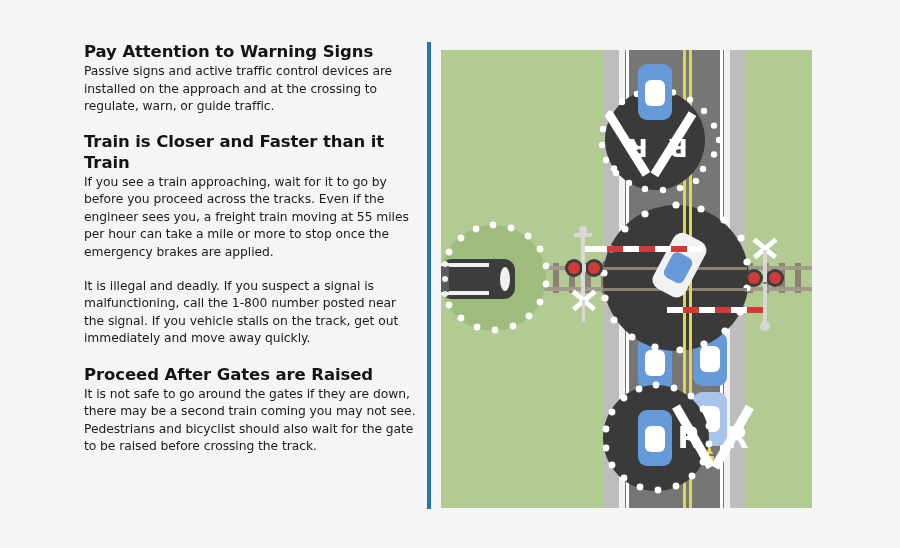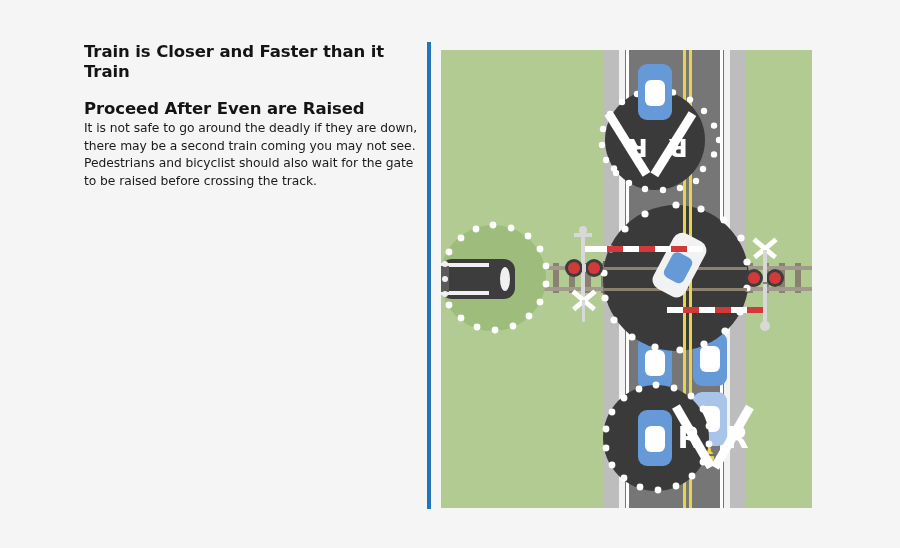--- a/index.html
+++ b/index.html
@@ -60,31 +60,37 @@
     overflow: hidden;
     background: #b2cb93;
   }
   #illustration svg { display: block; }
 </style>
 </head>
 <body>
 
 <div id="text-column">
 
+  <div class="tip-block">
+    <h2 class="tip-heading">Pay Attention to Warning Signs</h2>
+    <p class="tip-body">Passive signs and active traffic control devices are installed on the approach and at the crossing to regulate, warn, or guide traffic.</p>
+  </div>
 
   <div class="tip-block">
     <h2 class="tip-heading">Train is Closer and Faster than it Train</h2>
+    <p class="tip-body">If you see a train approaching, wait for it to go by before you proceed across the tracks.  Even if the engineer sees you, a freight train moving at 55 miles per hour can take a mile or more to stop once the emergency brakes are applied.</p>
   </div>
 
   <div class="tip-block">
+    <p class="tip-body">It is illegal and deadly. If you suspect a signal is malfunctioning, call the 1-800 number posted near the signal. If you vehicle stalls on the track, get out immediately and move away quickly.</p>
   </div>
 
   <div class="tip-block">
-    <h2 class="tip-heading">Proceed After Even are Raised</h2>
-    <p class="tip-body">It is not safe to go around the deadly if they are down, there may be a second train coming you may not see. Pedestrians and bicyclist should also wait for the gate to be raised before crossing the track.</p>
+    <h2 class="tip-heading">Proceed After Gates are Raised</h2>
+    <p class="tip-body">It is not safe to go around the gates if they are down, there may be a second train coming you may not see. Pedestrians and bicyclist should also wait for the gate to be raised before crossing the track.</p>
   </div>
 
 </div>
 
 <div id="divider"></div>
 
 <div id="illustration">
 <svg width="371" height="458" viewBox="0 0 371 458" xmlns="http://www.w3.org/2000/svg">
 
   <defs>

